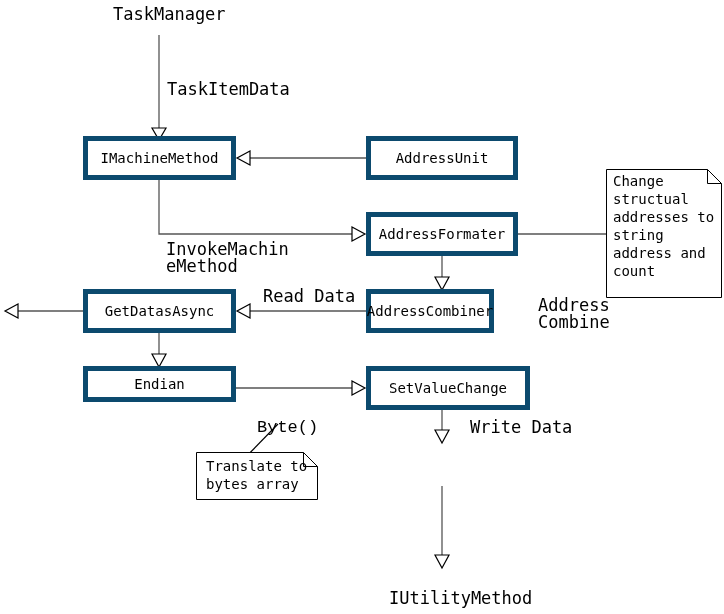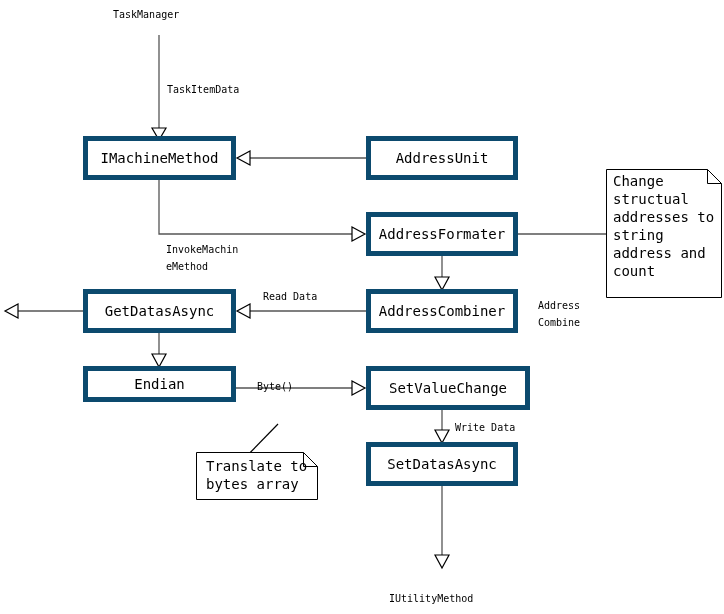--- a/index.html
+++ b/index.html
@@ -6,21 +6,21 @@
   body{width:724px;height:614px;position:relative;overflow:hidden;
        font-family:"DejaVu Sans Mono","Liberation Mono",monospace;color:#000;}
   #canvas{position:absolute;left:0;top:0;width:724px;height:614px;}
   .node{position:absolute;box-sizing:border-box;border:5px solid #0c4a6e;background:#fff;
         display:flex;align-items:center;justify-content:center;font-size:14px;
         letter-spacing:0px;white-space:nowrap;}
   .note{position:absolute;box-sizing:border-box;background:#fff;font-size:14px;
         line-height:18px;}
   .note .note-body{position:absolute;left:0;top:0;width:100%;height:100%;}
   .note .note-text{position:absolute;left:7px;top:3px;right:6px;white-space:pre;}
-  .lbl{position:absolute;font-size:10px;line-height:17px;white-space:pre;}
+  .lbl{position:absolute;font-size:17px;line-height:17px;white-space:pre;}
   svg{position:absolute;left:0;top:0;width:724px;height:614px;pointer-events:none;}
   .ln{stroke:#555;stroke-width:1.3;fill:none;}
   .lnk{stroke:#000;stroke-width:1.2;fill:none;}
   .ah{fill:#fff;stroke:#000;stroke-width:1.2;}
 </style>
 </head>
 <body>
 
 <div id="canvas">
 
@@ -58,24 +58,23 @@
     <path class="ln" d="M442,486 L442,555"></path>
     <path class="ah" d="M435,555 L449,555 L442,568 Z"></path>
 
     <path class="lnk" d="M238,465 L278,424"></path>
   </svg>
 
   <div class="node" style="left:83px;top:136px;width:153px;height:44px;">IMachineMethod</div>
   <div class="node" style="left:366px;top:136px;width:152px;height:44px;">AddressUnit</div>
   <div class="node" style="left:83px;top:289px;width:153px;height:44px;">GetDatasAsync</div>
   <div class="node" style="left:366px;top:212px;width:152px;height:44px;">AddressFormater</div>
-  <div class="node" style="left:366px;top:289px;width:152px;height:44px;">AddressCombiner</div>
+  <div class="node" style="left:366px;top:289px;width:128px;height:44px;">AddressCombiner</div>
   <div class="node" style="left:83px;top:366px;width:153px;height:36px;">Endian</div>
   <div class="node" style="left:366px;top:366px;width:164px;height:44px;">SetValueChange</div>
-  <div class="node" style="left:366px;top:442px;width:152px;height:44px;">SetDatasAsync</div>
 
   <div class="note" style="left:606px;top:169px;width:116px;height:129px;">
     <svg class="note-body" viewBox="0 0 116 129" style="width:116px;height:129px;">
       <path d="M0.5,0.5 L101.5,0.5 L115.5,14.5 L115.5,128.5 L0.5,128.5 Z" fill="#ffffff" stroke="#000000" stroke-width="1"></path>
       <path d="M101.5,0.5 L101.5,14.5 L115.5,14.5" fill="none" stroke="#000000" stroke-width="1"></path>
     </svg>
     <div class="note-text">Change
 structual
 addresses to
 string
@@ -92,17 +91,17 @@
 bytes array</div>
   </div>
 
   <div class="lbl" style="left:113px;top:6px;">TaskManager</div>
   <div class="lbl" style="left:167px;top:81px;">TaskItemData</div>
   <div class="lbl" style="left:166px;top:241px;">InvokeMachin
 eMethod</div>
   <div class="lbl" style="left:263px;top:288px;">Read Data</div>
   <div class="lbl" style="left:538px;top:297px;">Address
 Combine</div>
-  <div class="lbl" style="left:257px;top:378px;">Byte()</div>
-  <div class="lbl" style="left:455px;top:419px;text-align:center;">Write Data</div>
+  <div class="lbl" style="left:257px;top:419px;font-family:Liberation Mono, monospace;">Byte()</div>
+  <div class="lbl" style="left:470px;top:419px;text-align:center;">Write Data</div>
   <div class="lbl" style="left:389px;top:590px;">IUtilityMethod</div>
 
 </div>
 
 </body></html>

